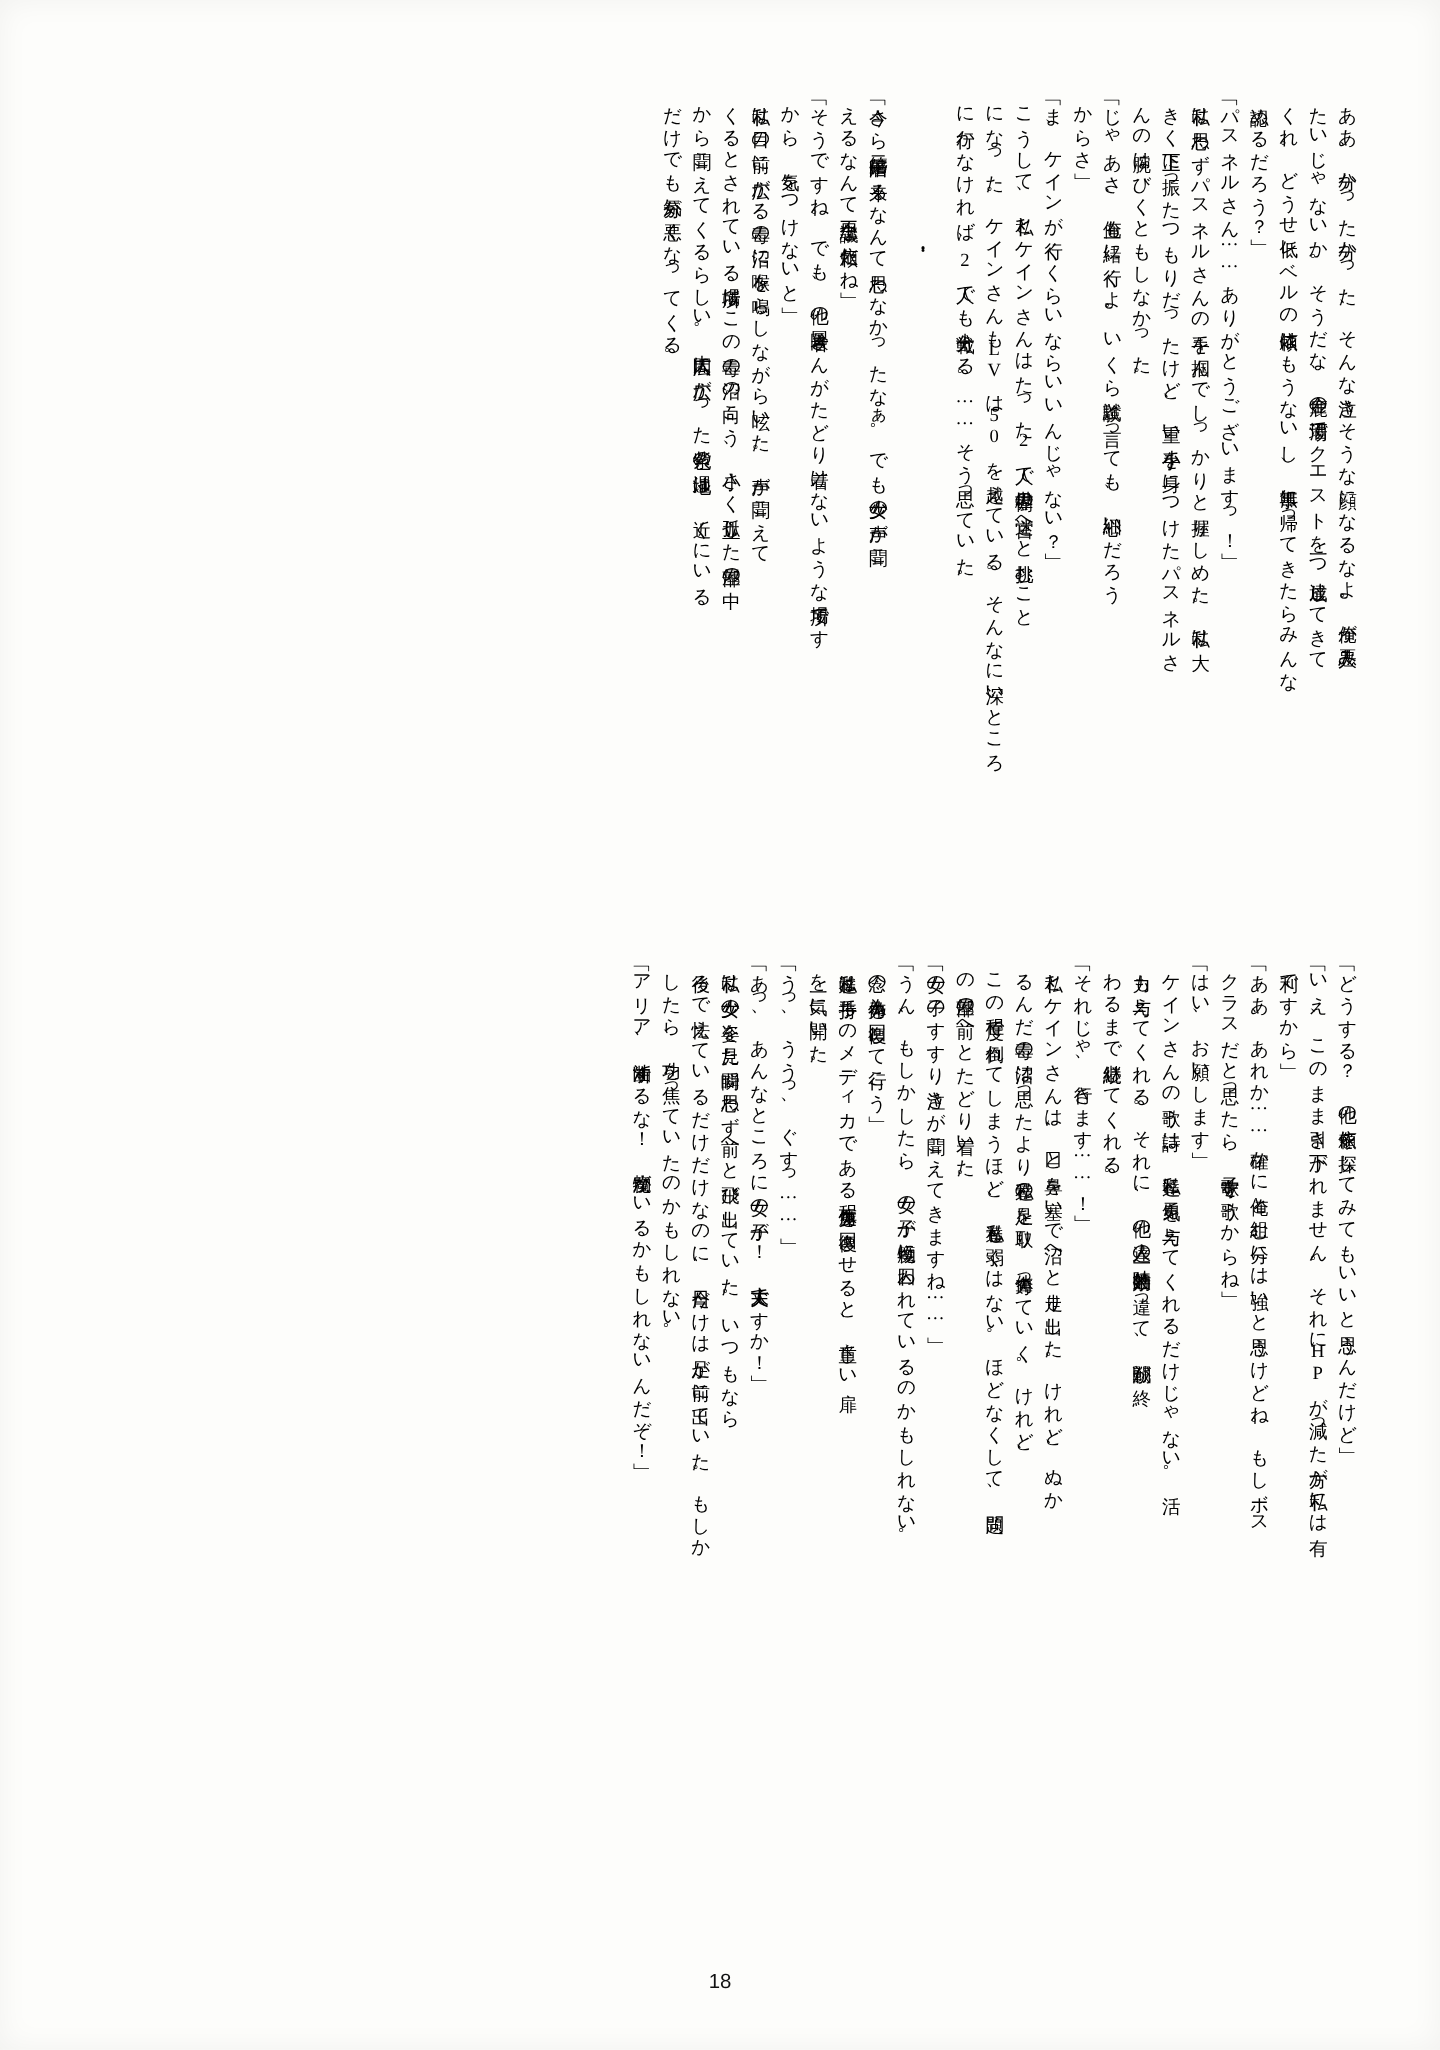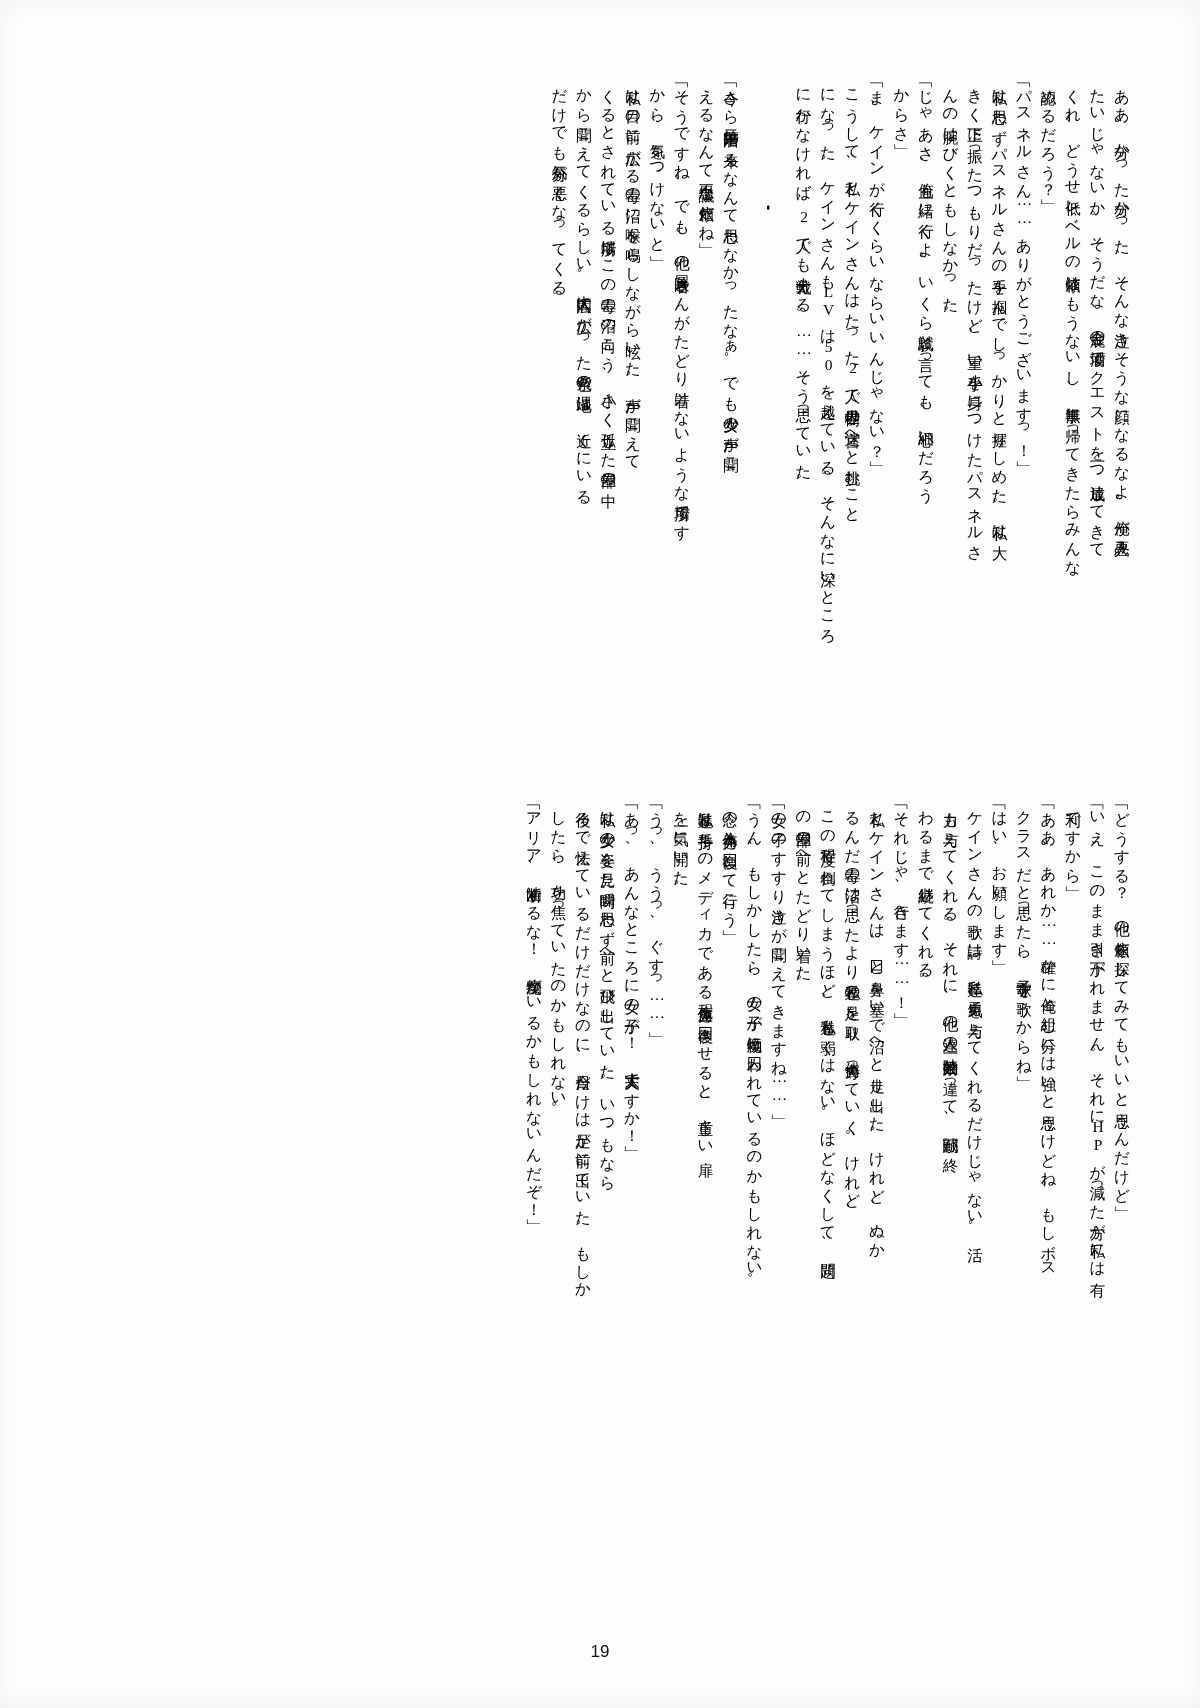--- a/index.html
+++ b/index.html
@@ -139,15 +139,15 @@
       <div class="line">私達は手持ちのメディカである程度体力を回復させると、重々しい扉</div>
       <div class="line">を一気に開いた。</div>
       <div class="line">「うっ、ううっ、ぐすっ……」</div>
       <div class="line">「あっ、あんなところに女の子が！　大丈夫ですか！」</div>
       <div class="line">私は少女の姿を見た瞬間、思わず前へと飛び出していた。いつもなら</div>
       <div class="line">後ろで怯えているだけだけなのに、今日だけは足が前に出ていた。もしか</div>
       <div class="line">したら、功を焦っていたのかもしれない。</div>
       <div class="line">「アリア、油断するな！　魔物がいるかもしれないんだぞ！」</div>
     </div>
 
-  <div class="page-number">19</div>
+  <div class="page-number">18</div>
 
 </div>
 
 </body></html>

